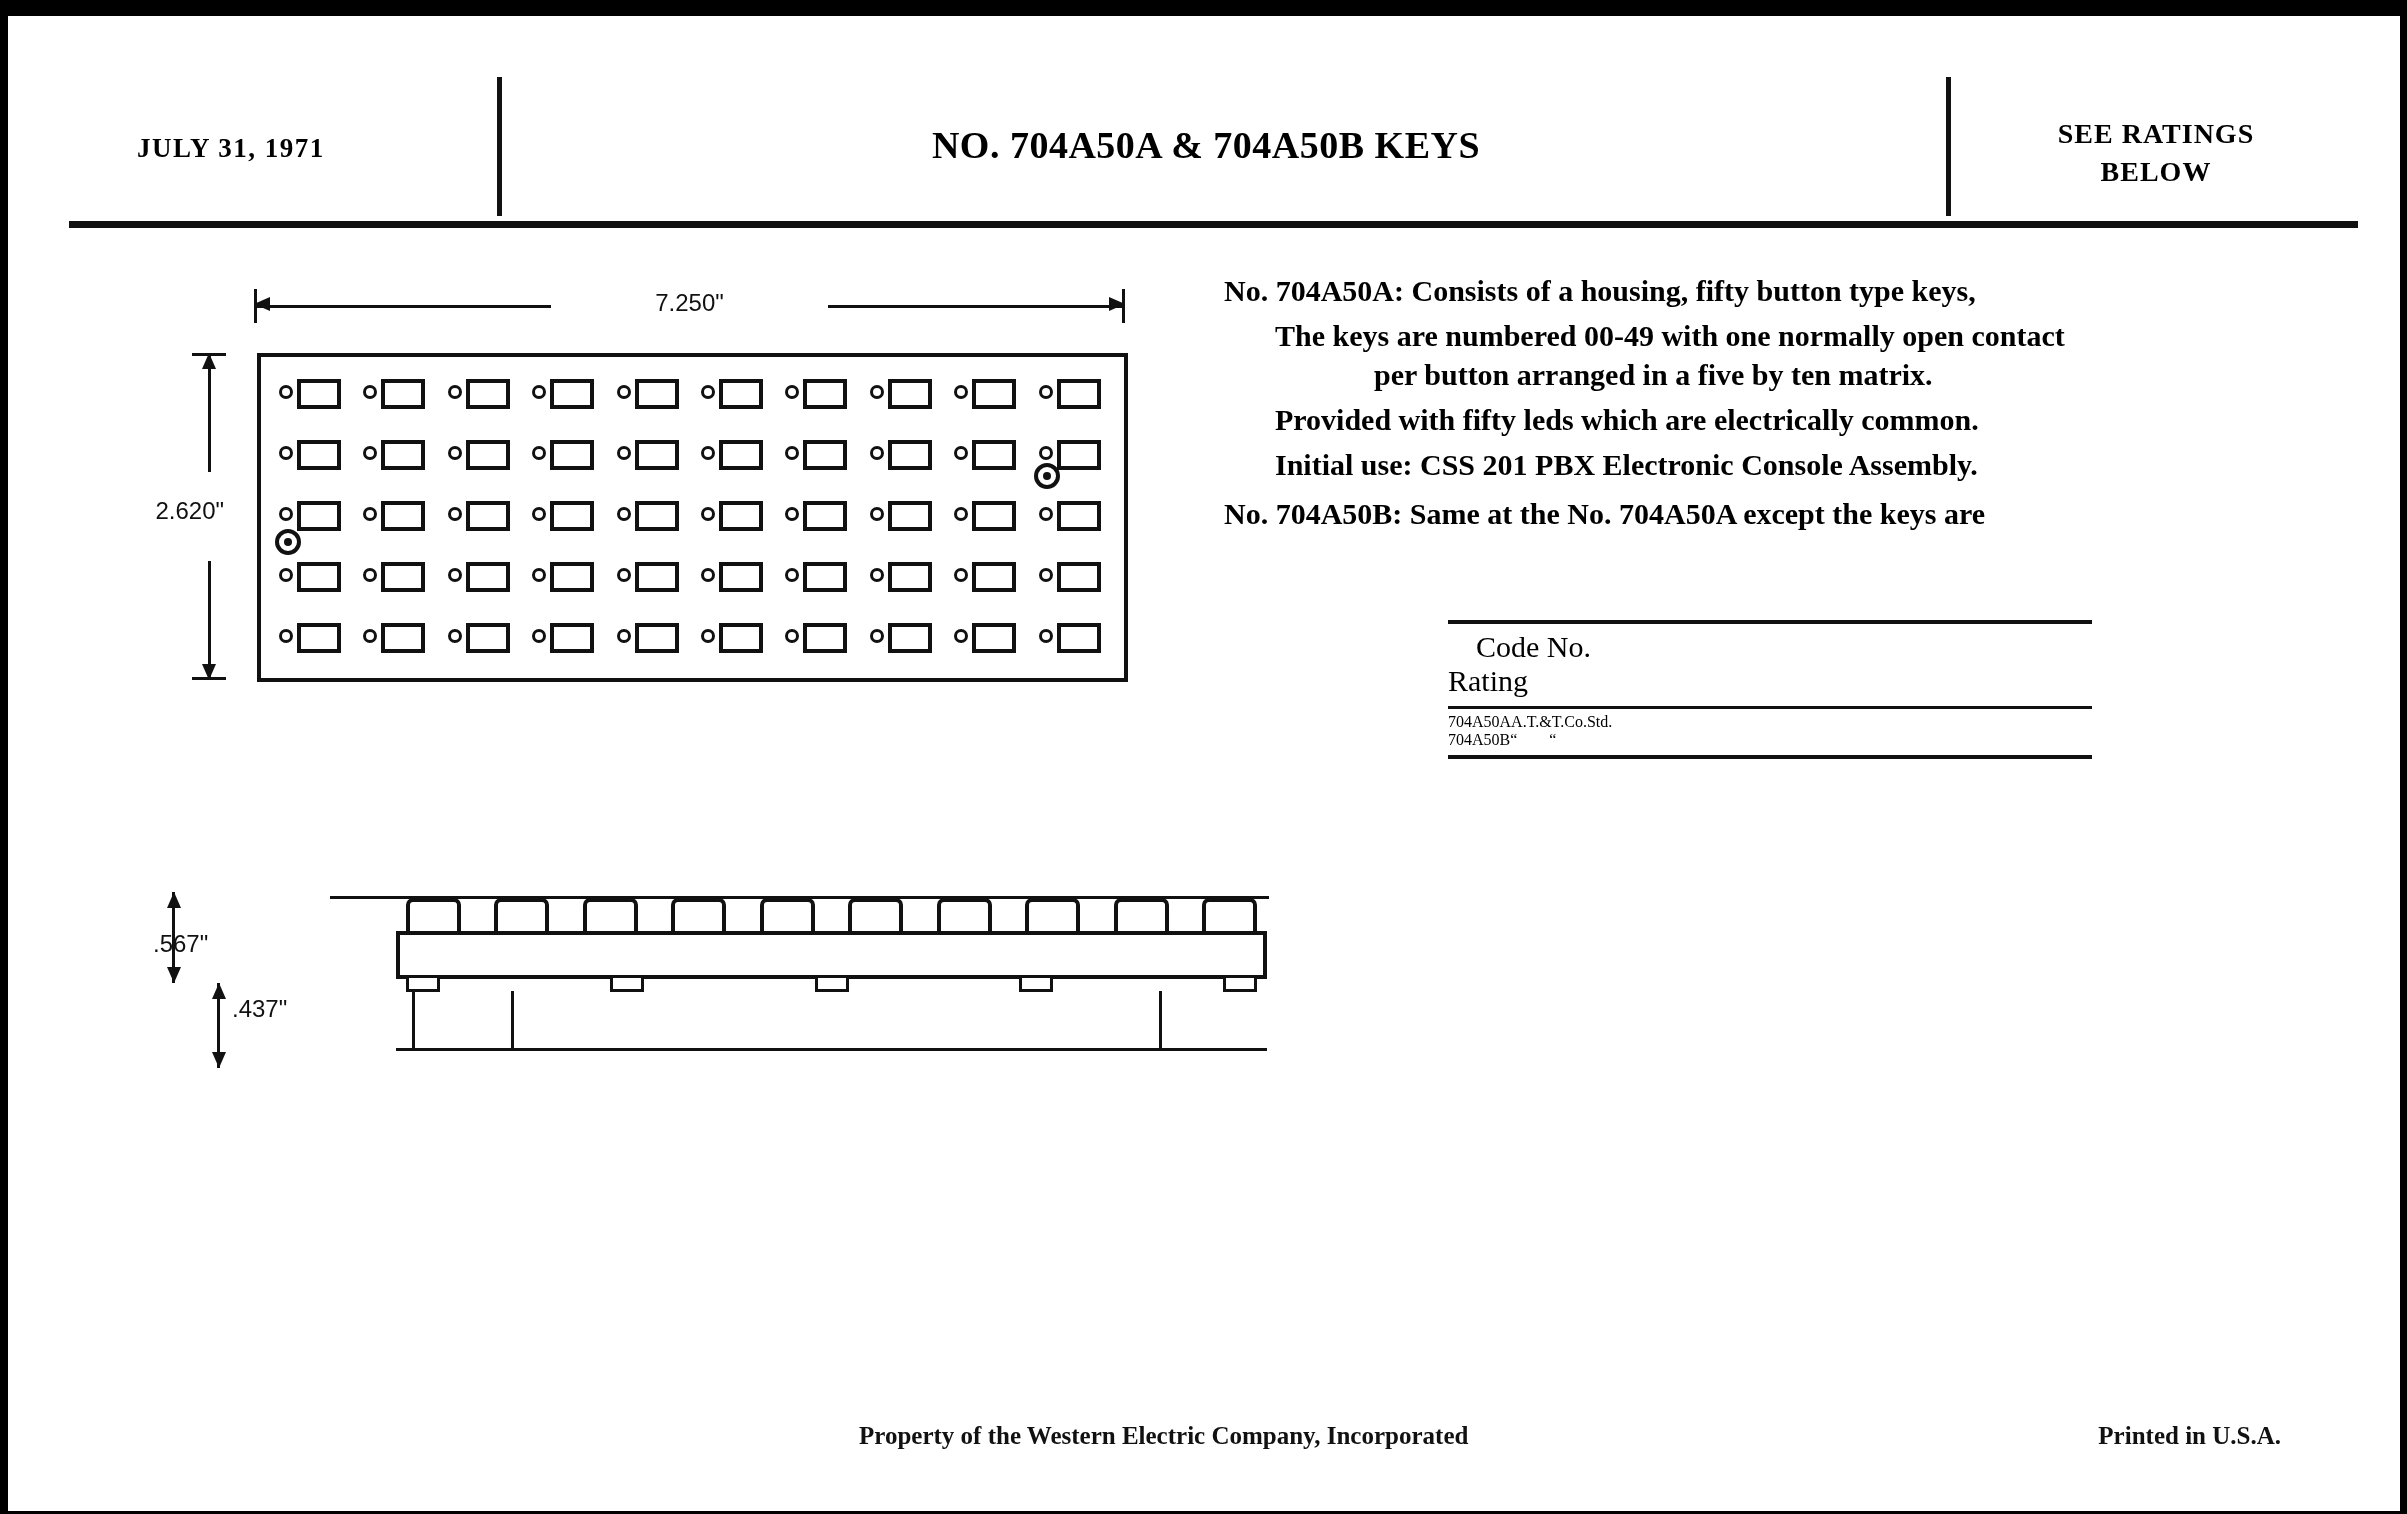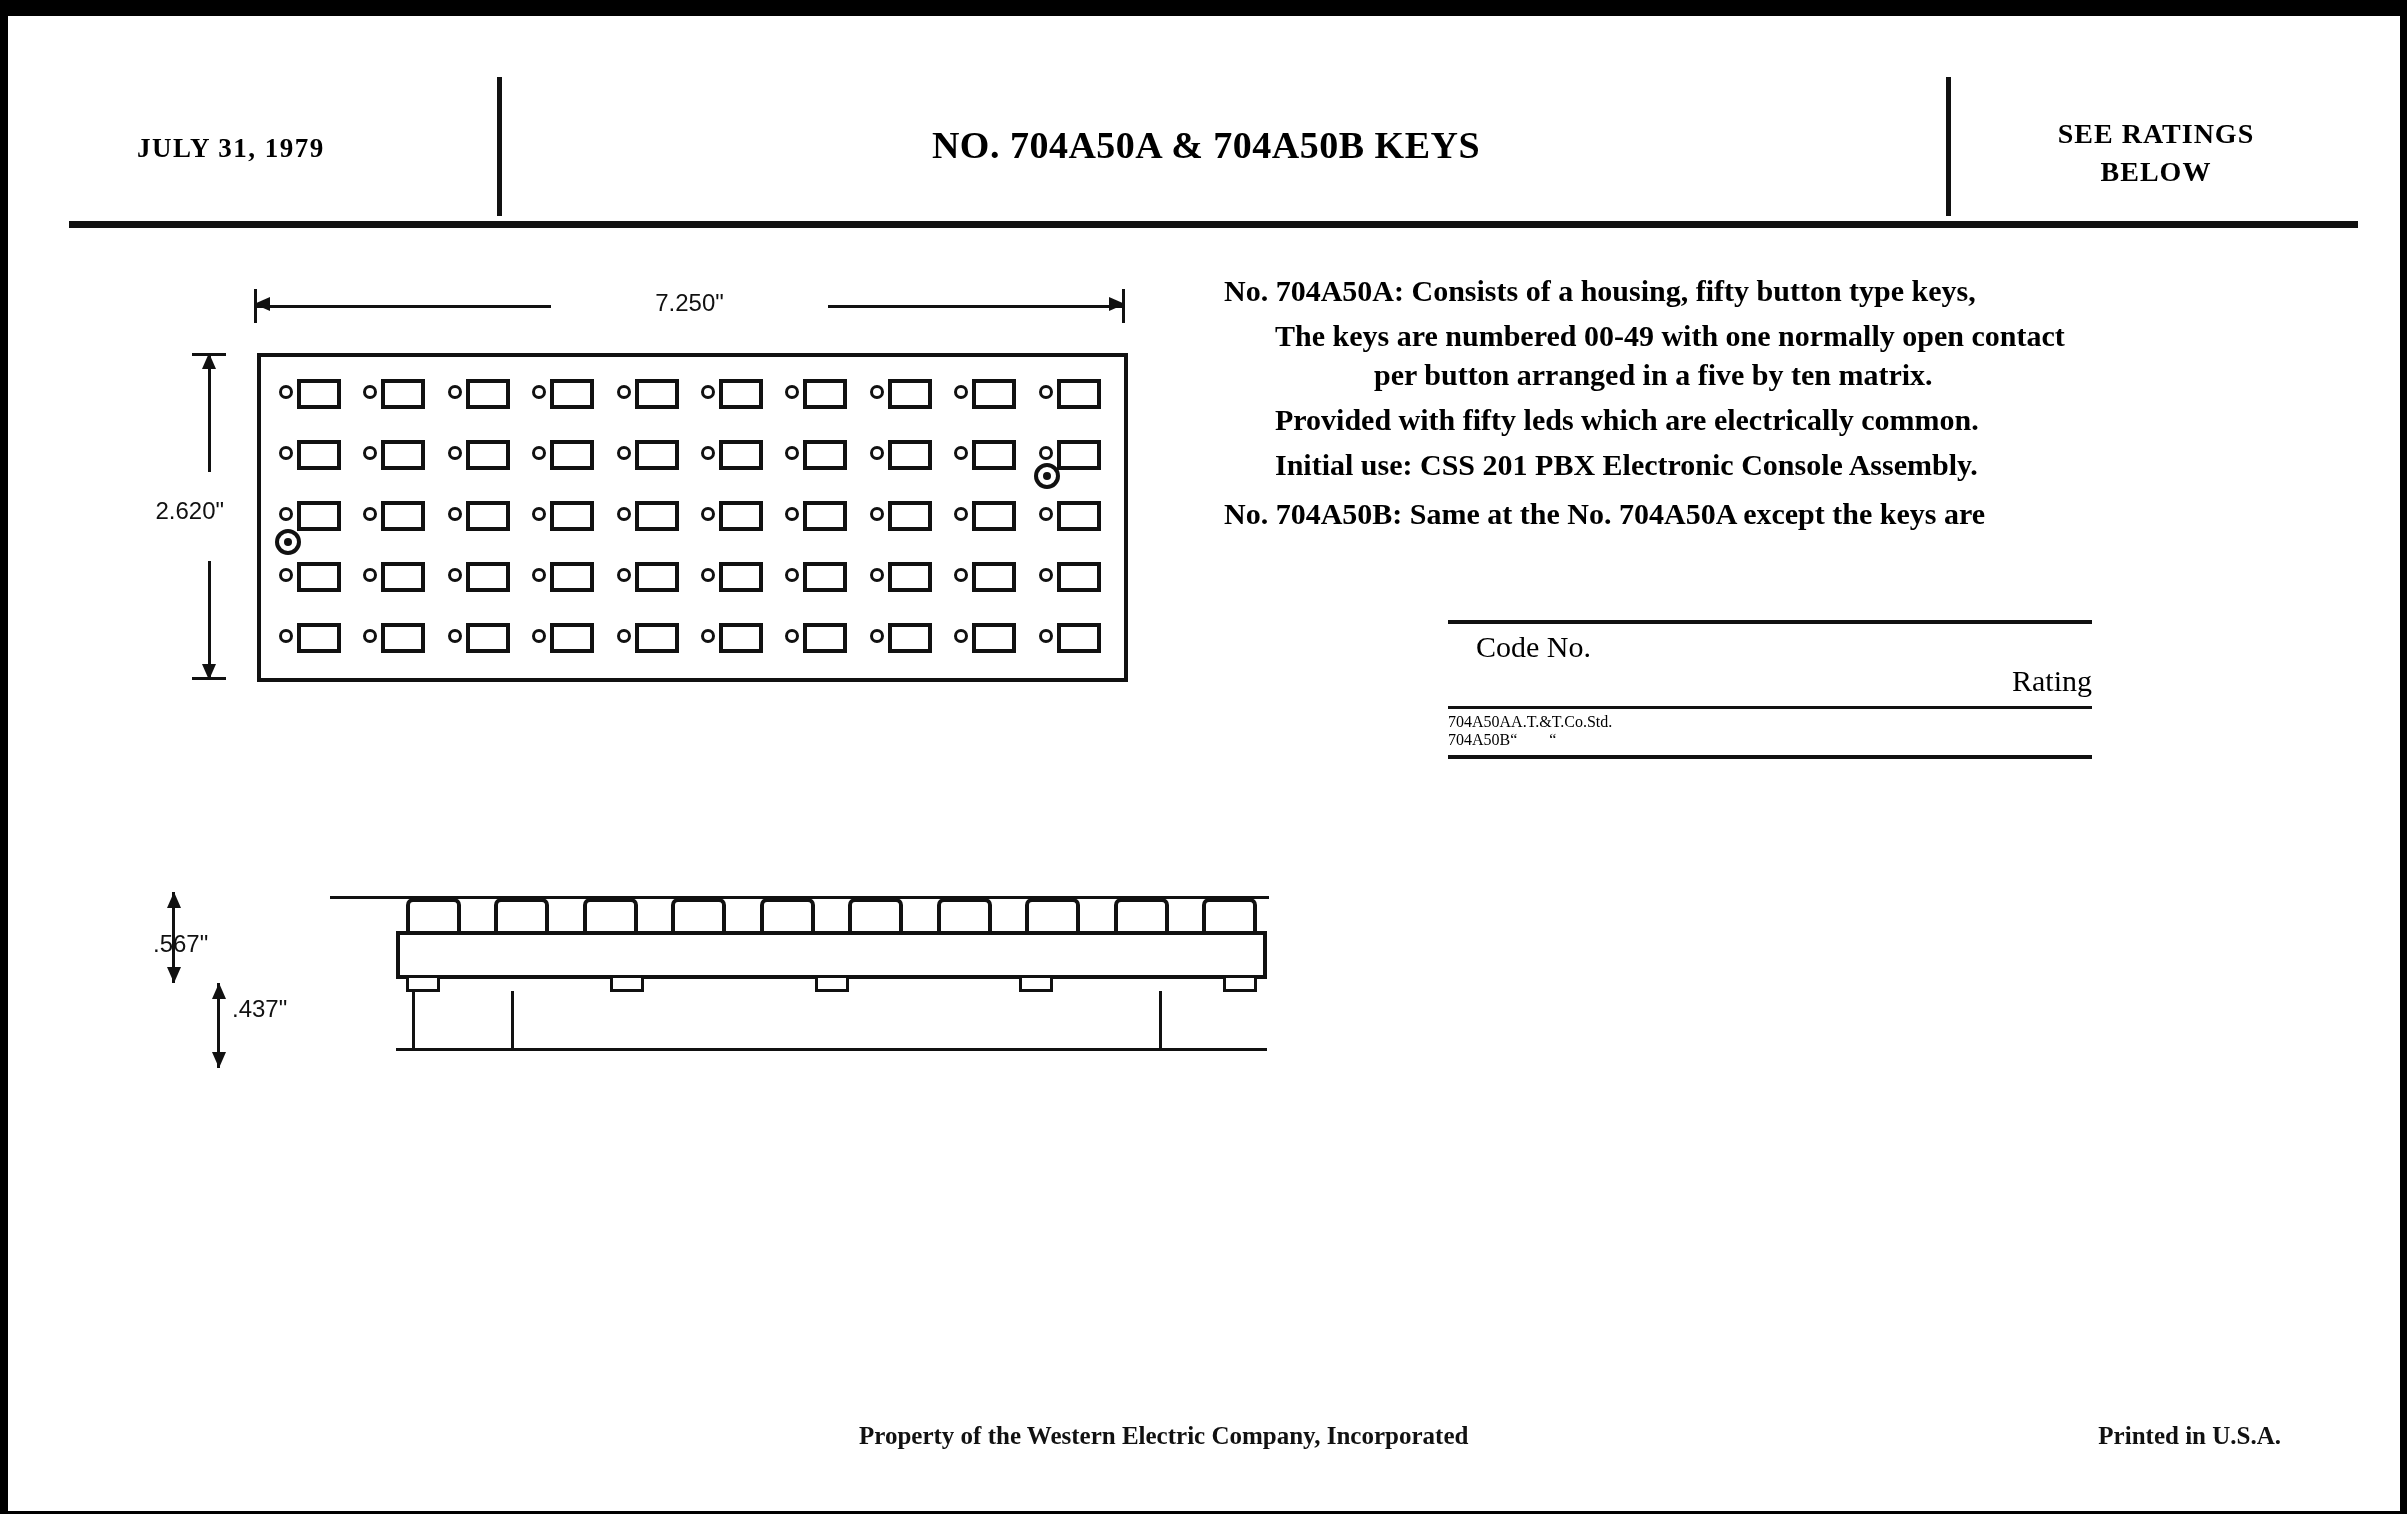--- a/index.html
+++ b/index.html
@@ -375,21 +375,21 @@
     flex-direction: column;
   }
   .rt-row .c1 {
     width: 297px;
     padding-left: 28px;
     font-size: 30px;
     font-weight: bold;
   }
   .rt-row .c2 {
     flex: 1;
-    text-align: right;
+    text-align: left;
     font-size: 30px;
     font-weight: bold;
   }
   .rt-head .c1, .rt-head .c2 { font-weight: normal; }
   .rt-body { padding: 4px 0 6px 0; }
   .rt-body .line2 { display: flex; }
 
   
   .footer-left {
     position: absolute;
@@ -410,21 +410,21 @@
     color: #111;
     white-space: nowrap;
   }
 </style>
 </head>
 <body>
 
 <div class="page">
 
   <div class="header">
-    <div class="hdr-date">JULY 31, 1979</div>
+    <div class="hdr-date">JULY 31, 1971</div>
     <div class="vrule left"></div>
     <div class="hdr-title">NO. 704A50A &amp; 704A50B KEYS</div>
     <div class="vrule right"></div>
     <div class="hdr-right">
       <div>SEE RATINGS</div>
       <div>BELOW</div>
     </div>
   </div>
   <div class="hrule"></div>
 

